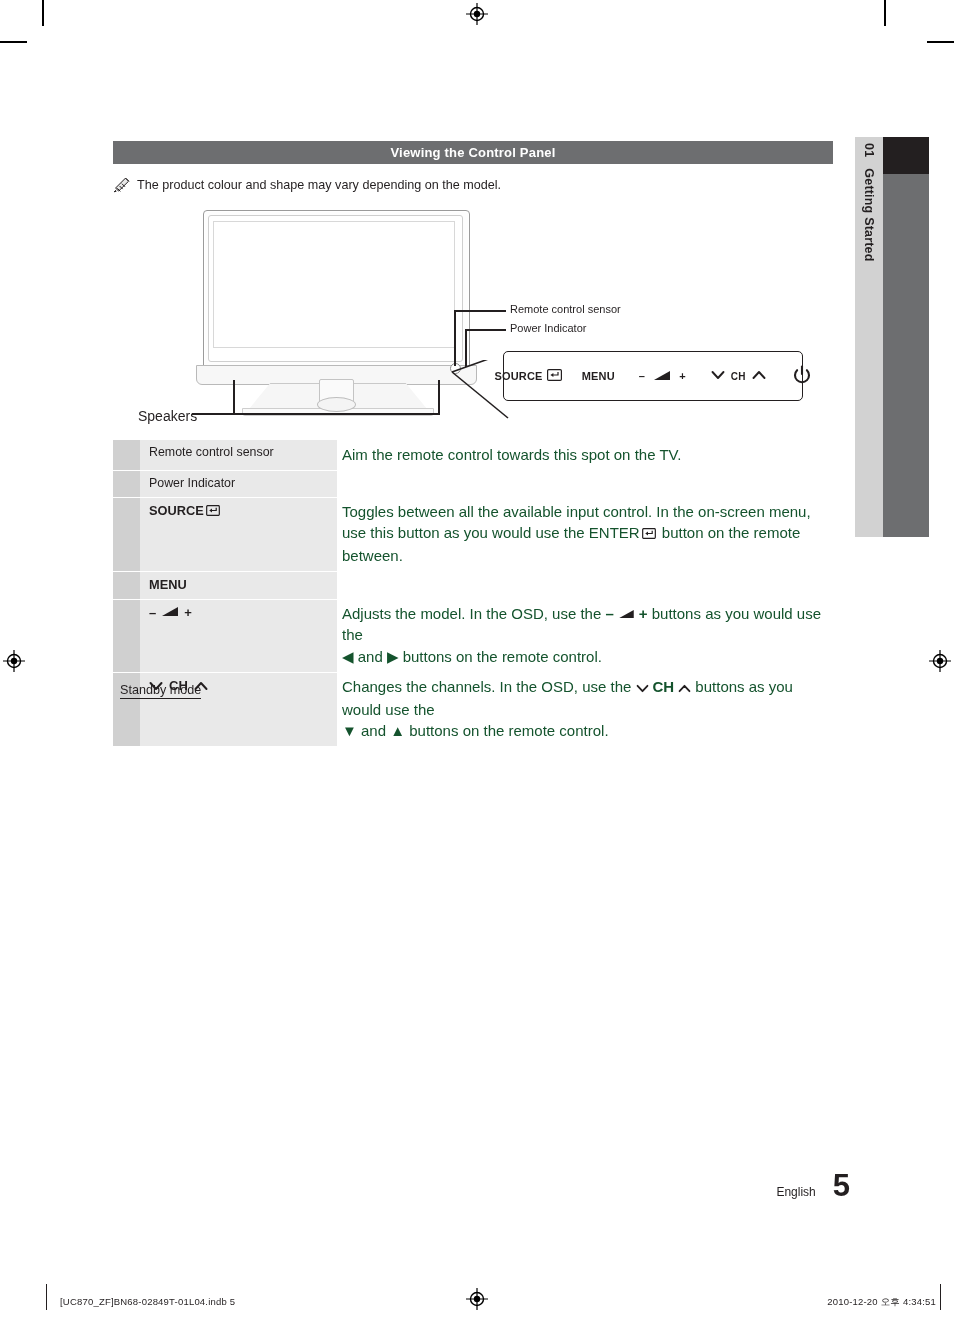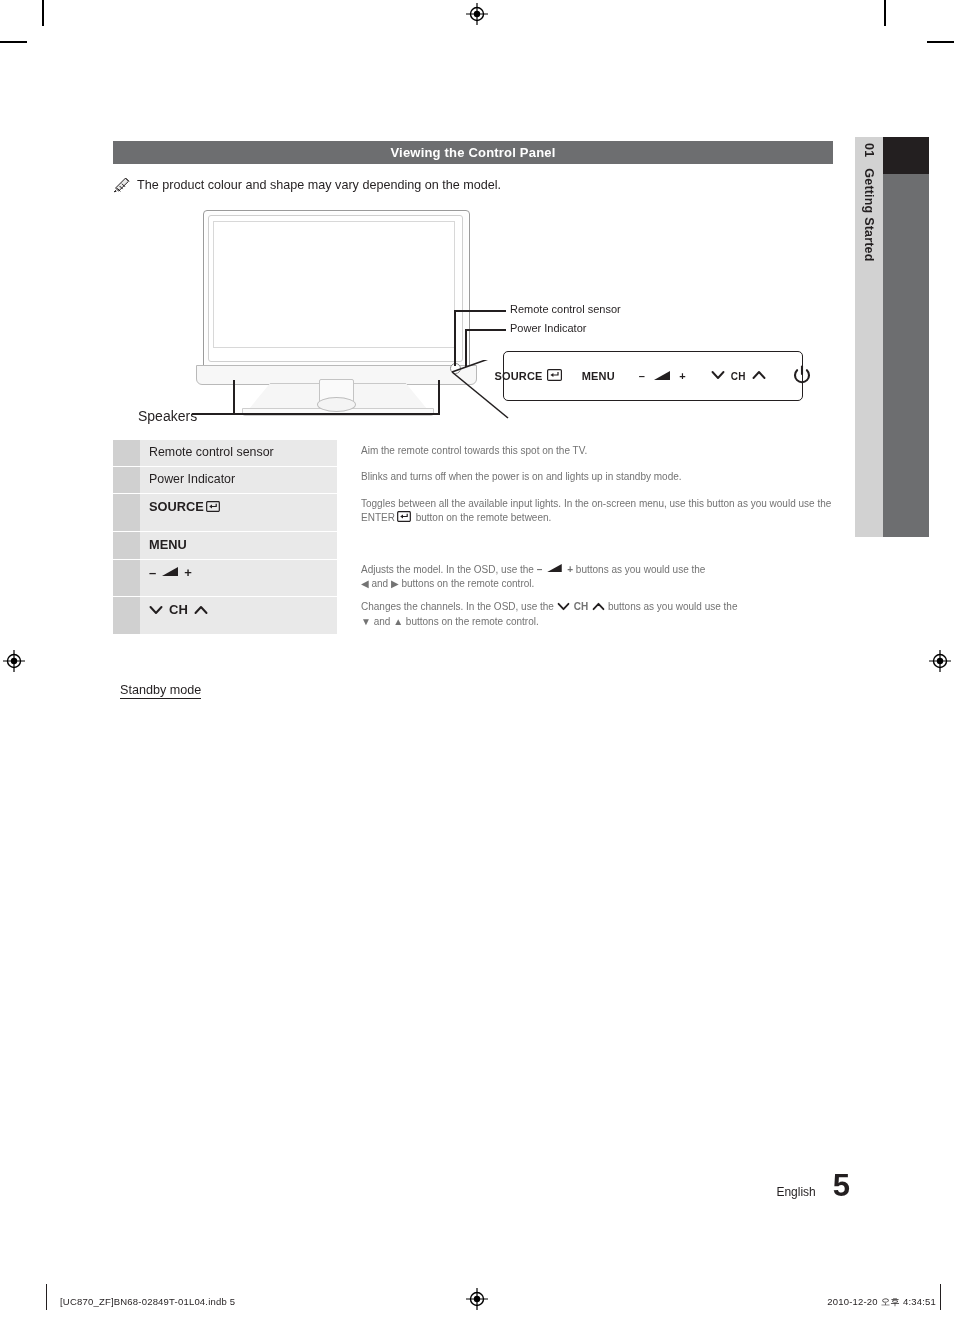--- a/index.html
+++ b/index.html
@@ -78,21 +78,21 @@
   .src-box{display:inline-block;margin-left:4px;}
   .vol-glyph{display:inline-block;margin:0 3px;}
   .chev{display:inline-block;}
 
   
   #spec-table{position:absolute;left:113px;top:440px;width:720px;}
   .row{display:flex;align-items:stretch;}
   .c-dark{width:27px;flex:none;background:#d0d0d0;}
   .c-name{width:197px;flex:none;background:#e9e9e9;padding:4px 0 4px 9px;
           font-size:12.4px;color:#231f20;line-height:1.45;box-sizing:border-box;}
-  .c-desc{flex:1;padding:4px 0 4px 24px;font-size:10px;color:#737373;line-height:1.45;
+  .c-desc{flex:1;padding:4px 0 4px 5px;font-size:15px;color:#14532d;line-height:1.45;
           box-sizing:border-box;}
   .row + .row .c-name{border-top:1.6px solid #ffffff;}
   .row + .row .c-dark{border-top:1.6px solid #ffffff;}
   .c-name.bold{font-weight:bold;font-size:12.8px;}
   .c-name.sym{font-weight:bold;font-size:13px;}
 
   
   #standby{position:absolute;left:113px;top:676px;width:724px;}
   #standby h3{margin:7px;font-size:12.6px;font-weight:normal;color:#231f20;
      display:inline-block;border-bottom:1px solid #231f20;padding-bottom:1px;}
@@ -263,35 +263,34 @@
 
   <div class="row">
     <div class="c-dark"></div>
     <div class="c-name">Remote control sensor</div>
     <div class="c-desc">Aim the remote control towards this spot on the TV.</div>
   </div>
 
   <div class="row">
     <div class="c-dark"></div>
     <div class="c-name">Power Indicator</div>
-    <div class="c-desc">Blinks and turns off when the power is on and lights up in standby mode.</div>
   </div>
 
   <div class="row">
     <div class="c-dark"></div>
     <div class="c-name bold">
       <span>SOURCE</span><span style="display:inline-block;vertical-align:-1px;margin-left:2px;">
         <svg width="14" height="11" viewBox="0 0 15 12">
           <rect x="0.6" y="0.6" width="13.8" height="10.8" rx="1.2" fill="none" stroke="#231f20" stroke-width="1.3"></rect>
           <path d="M11 3 v3 H5.2" fill="none" stroke="#231f20" stroke-width="1.3"></path>
           <path d="M6.4 3.9 L3.4 6 L6.4 8.1 Z" fill="#231f20"></path>
         </svg></span>
     </div>
     <div class="c-desc">
-      <span>Toggles between all the available input lights. In the on-screen menu, use this button as you would use the ENTER</span><span style="display:inline-block;vertical-align:-1px;margin:0 2px;">
+      <span>Toggles between all the available input control. In the on-screen menu, use this button as you would use the ENTER</span><span style="display:inline-block;vertical-align:-1px;margin:0 2px;">
         <svg width="14" height="11" viewBox="0 0 15 12">
           <rect x="0.6" y="0.6" width="13.8" height="10.8" rx="1.2" fill="none" stroke="#231f20" stroke-width="1.3"></rect>
           <path d="M11 3 v3 H5.2" fill="none" stroke="#231f20" stroke-width="1.3"></path>
           <path d="M6.4 3.9 L3.4 6 L6.4 8.1 Z" fill="#231f20"></path>
         </svg></span><span> button on the remote between.</span>
     </div>
   </div>
 
   <div class="row">
     <div class="c-dark"></div>

